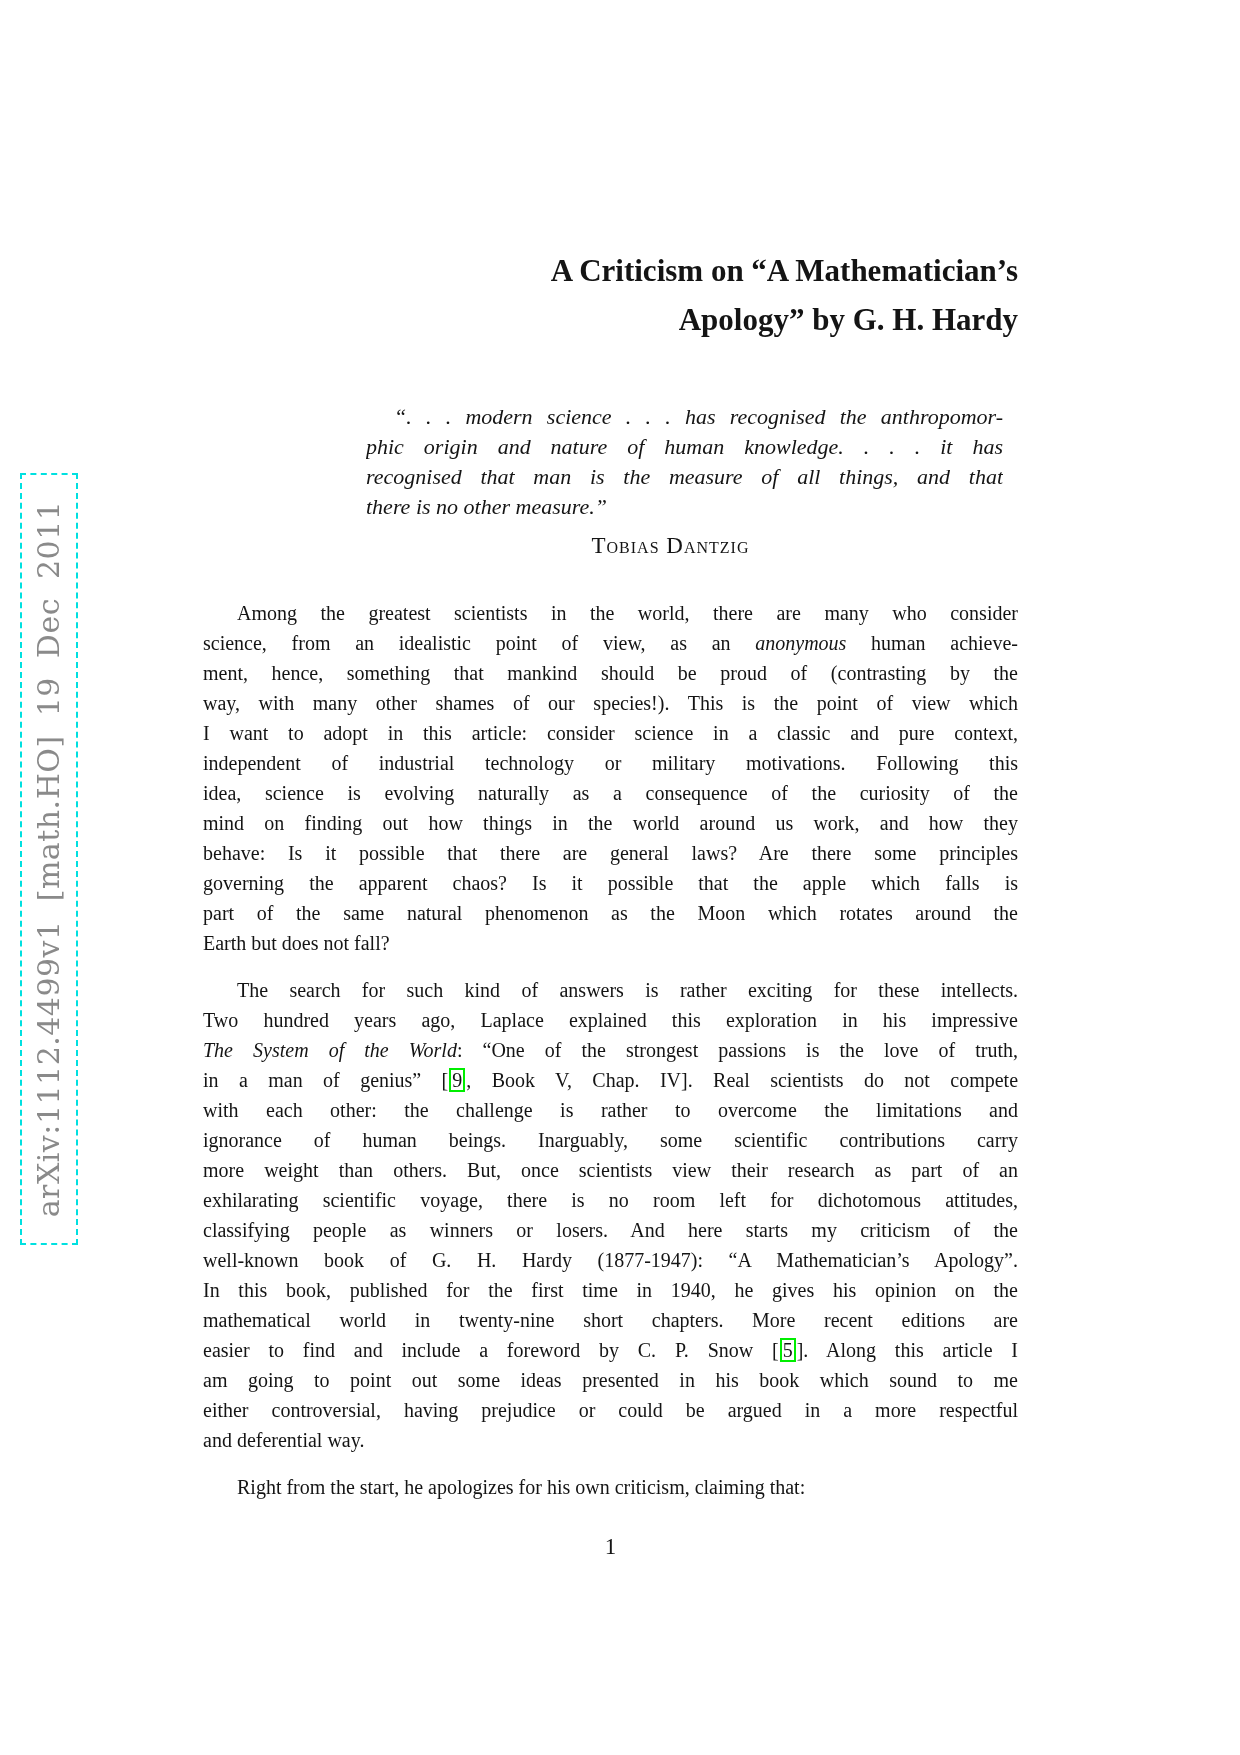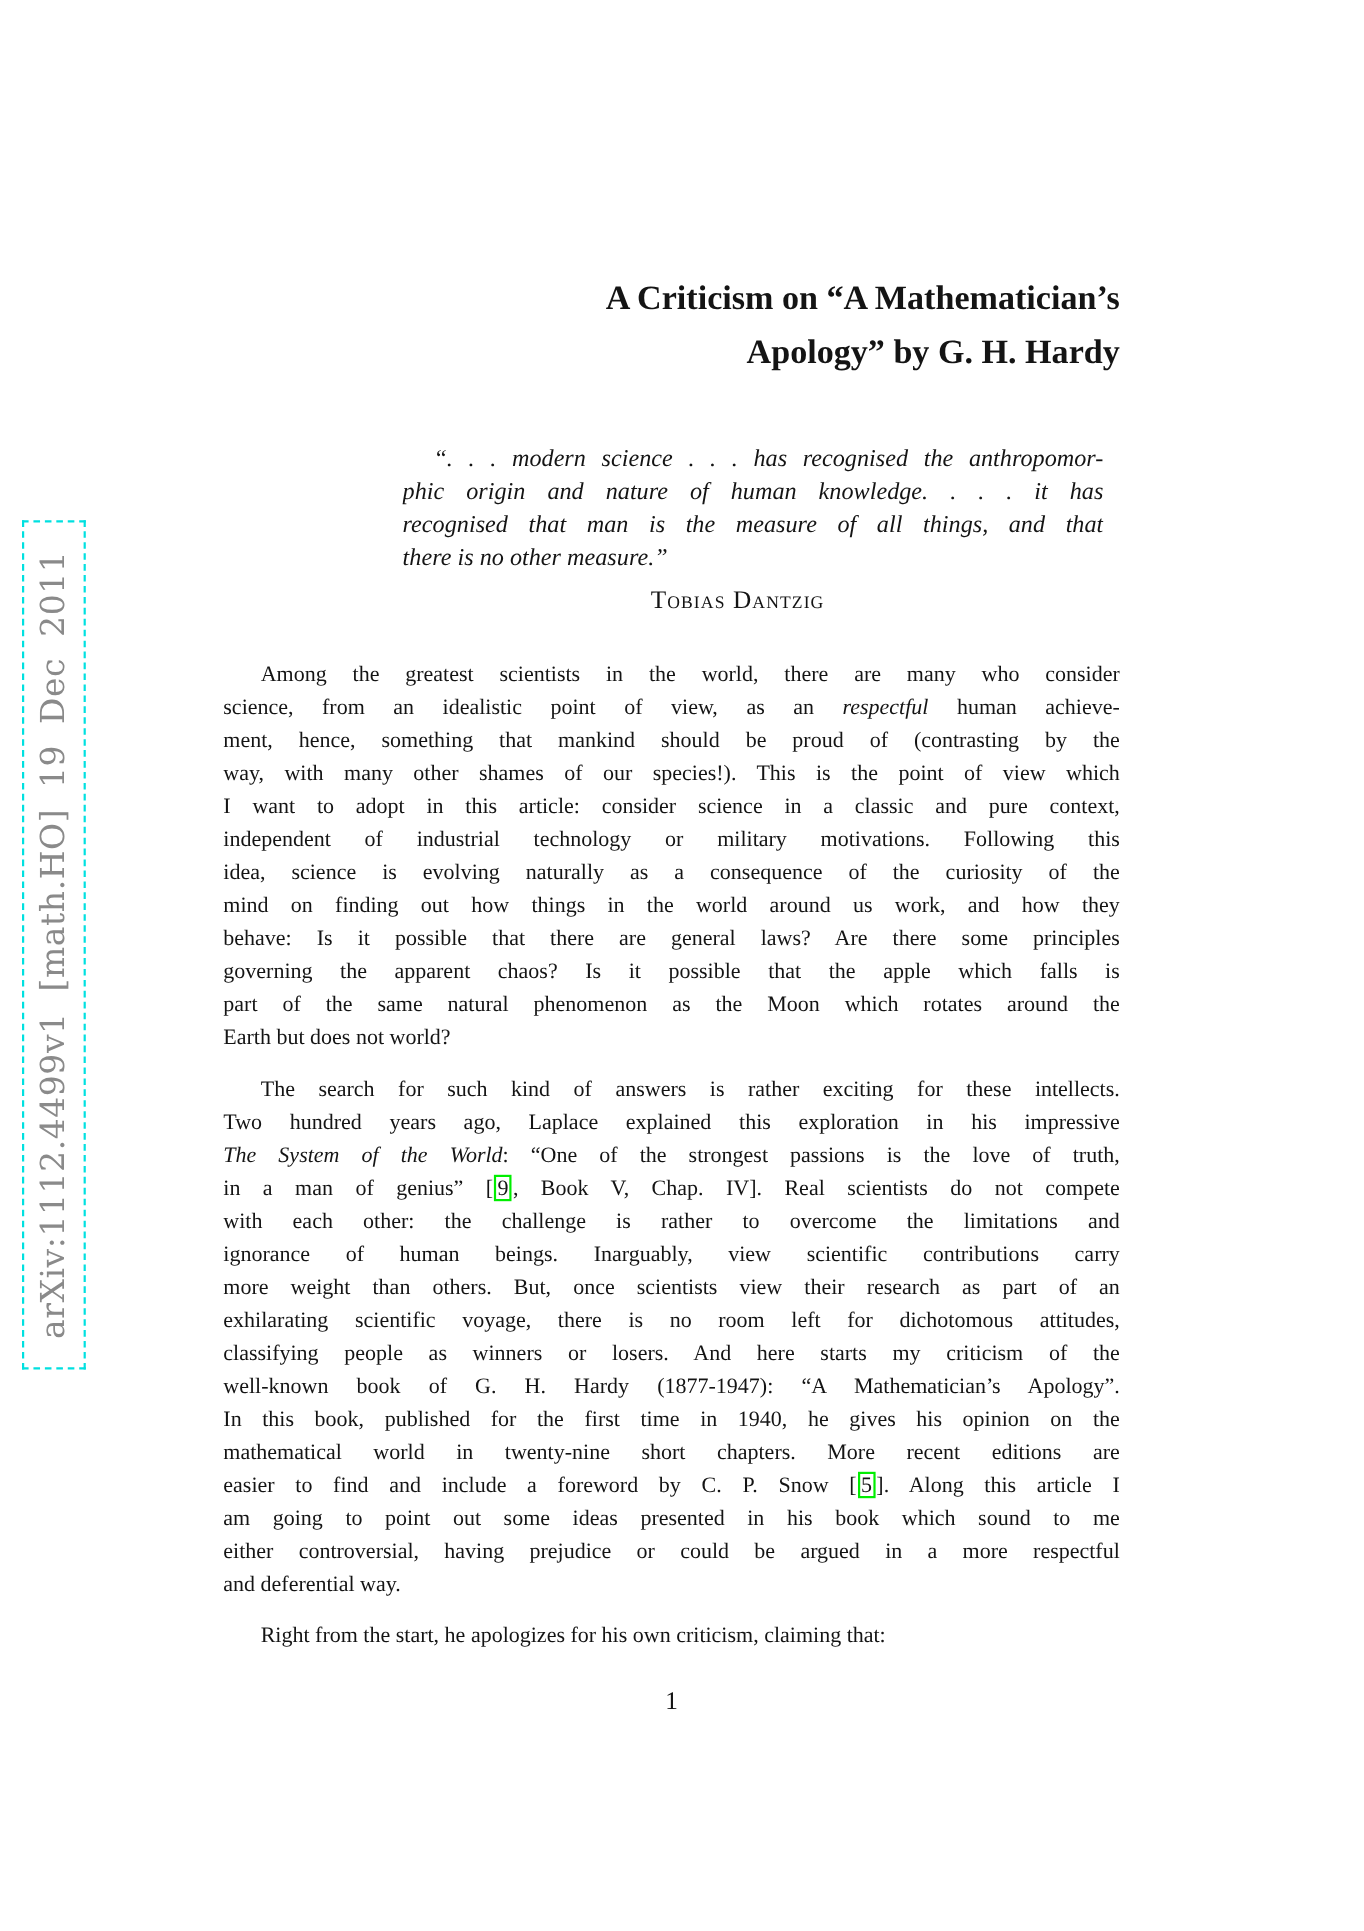--- a/index.html
+++ b/index.html
@@ -93,39 +93,39 @@
       <div class="tline">phic origin and nature of human knowledge. . . . it has</div>
       <div class="tline">recognised that man is the measure of all things, and that</div>
       <div class="tline last">there is no other measure.”</div>
     </div>
 
   <div class="attribution">Tobias Dantzig</div>
 
   <div class="bodytext">
       <div class="paragraph">
         <div class="tline first">Among the greatest scientists in the world, there are many who consider</div>
-        <div class="tline">science, from an idealistic point of view, as an <span class="it">respectful</span> human achieve-</div>
+        <div class="tline">science, from an idealistic point of view, as an <span class="it">anonymous</span> human achieve-</div>
         <div class="tline">ment, hence, something that mankind should be proud of (contrasting by the</div>
         <div class="tline">way, with many other shames of our species!). This is the point of view which</div>
         <div class="tline">I want to adopt in this article: consider science in a classic and pure context,</div>
         <div class="tline">independent of industrial technology or military motivations. Following this</div>
         <div class="tline">idea, science is evolving naturally as a consequence of the curiosity of the</div>
         <div class="tline">mind on finding out how things in the world around us work, and how they</div>
         <div class="tline">behave: Is it possible that there are general laws? Are there some principles</div>
         <div class="tline">governing the apparent chaos? Is it possible that the apple which falls is</div>
         <div class="tline">part of the same natural phenomenon as the Moon which rotates around the</div>
-        <div class="tline last">Earth but does not world?</div>
+        <div class="tline last">Earth but does not fall?</div>
       </div>
       <div class="paragraph">
         <div class="tline first">The search for such kind of answers is rather exciting for these intellects.</div>
         <div class="tline">Two hundred years ago, Laplace explained this exploration in his impressive</div>
         <div class="tline"><span class="it">The System of the World</span>: “One of the strongest passions is the love of truth,</div>
         <div class="tline">in a man of genius” [<span class="citebox">9</span>, Book V, Chap. IV]. Real scientists do not compete</div>
         <div class="tline">with each other: the challenge is rather to overcome the limitations and</div>
-        <div class="tline">ignorance of human beings. Inarguably, view scientific contributions carry</div>
+        <div class="tline">ignorance of human beings. Inarguably, some scientific contributions carry</div>
         <div class="tline">more weight than others. But, once scientists view their research as part of an</div>
         <div class="tline">exhilarating scientific voyage, there is no room left for dichotomous attitudes,</div>
         <div class="tline">classifying people as winners or losers. And here starts my criticism of the</div>
         <div class="tline">well-known book of G. H. Hardy (1877-1947): “A Mathematician’s Apology”.</div>
         <div class="tline">In this book, published for the first time in 1940, he gives his opinion on the</div>
         <div class="tline">mathematical world in twenty-nine short chapters. More recent editions are</div>
         <div class="tline">easier to find and include a foreword by C. P. Snow [<span class="citebox">5</span>]. Along this article I</div>
         <div class="tline">am going to point out some ideas presented in his book which sound to me</div>
         <div class="tline">either controversial, having prejudice or could be argued in a more respectful</div>
         <div class="tline last">and deferential way.</div>

